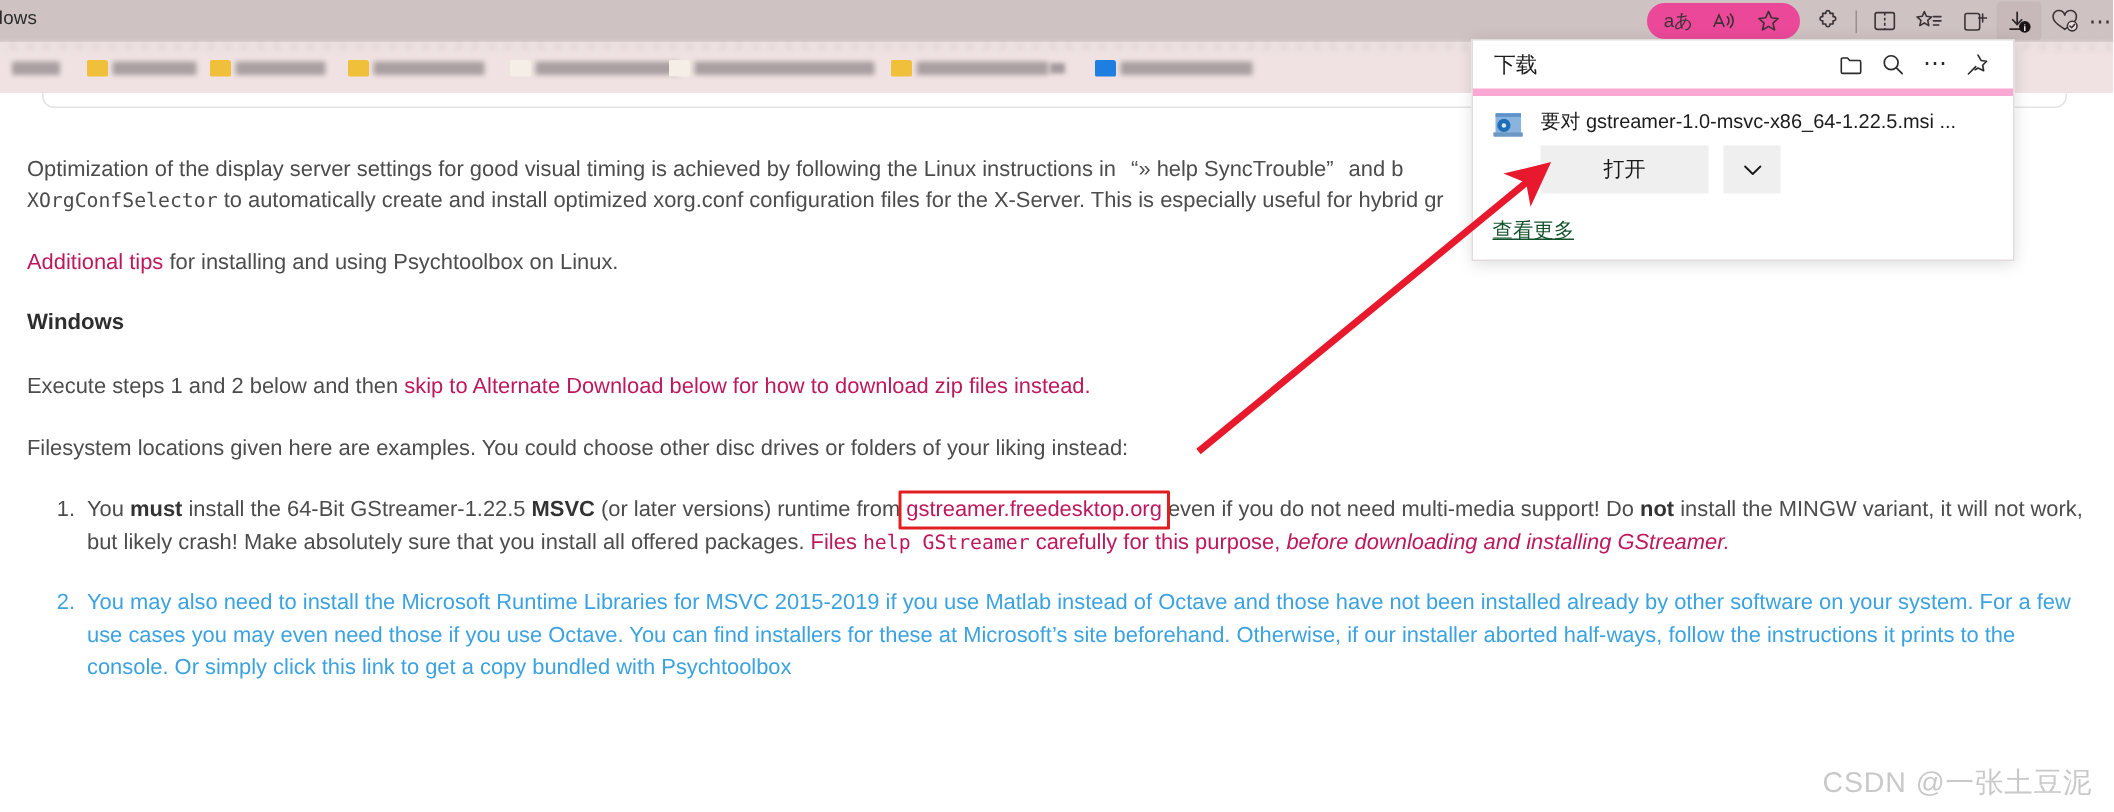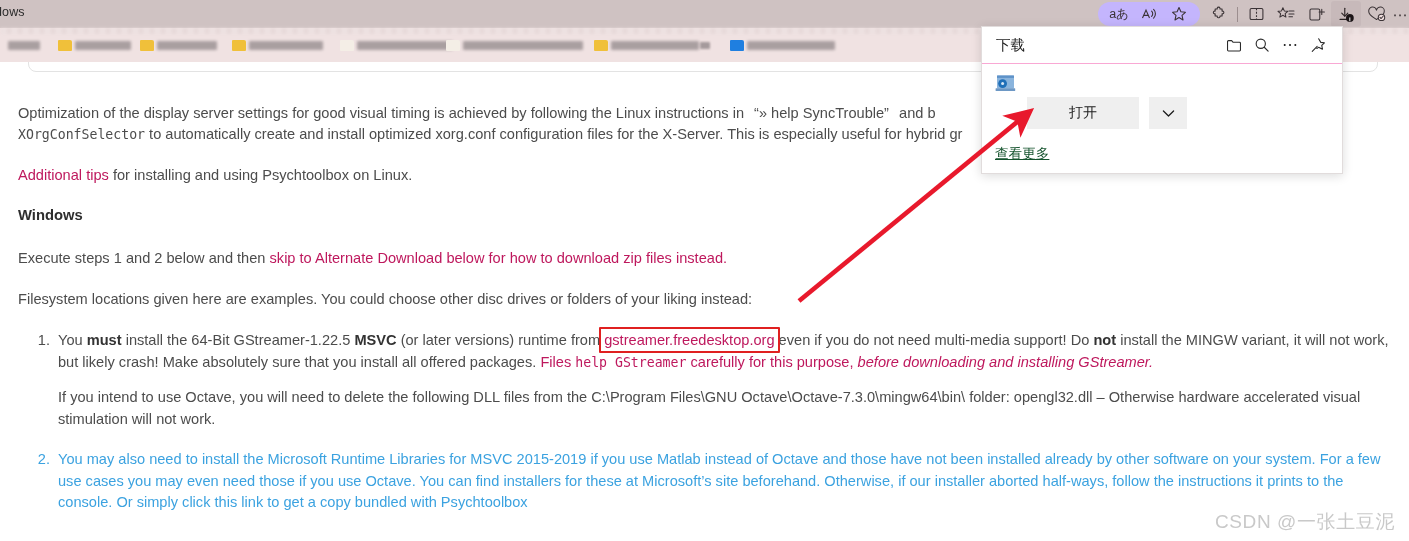--- a/index.html
+++ b/index.html
@@ -20,21 +20,21 @@
     position: absolute; left: 0; top: 5px;
     font-size: 12.5px; color: #2b2b2b; letter-spacing: .1px;
     white-space: nowrap;
   }
   .toolbar-right {
     position: absolute; right: 0; top: 0; height: 28px;
     display: flex; align-items: center;
   }
   .tb-pill {
     display: flex; align-items: center; height: 24px;
-    background: #c4b5fd; border-radius: 12px; padding: 0 6px; margin-right: 4px;
+    background: #ec4899; border-radius: 12px; padding: 0 6px; margin-right: 4px;
   }
   .tb-btn {
     width: 30px; height: 26px;
     display: flex; align-items: center; justify-content: center;
     color: #3a3336; position: relative;
   }
   .tb-btn.active { background: #c7b9ba; border-radius: 3px; }
   .tb-sep { width: 1px; height: 15px; background: #9c8e8f; margin: 0 3px; }
   .tb-glyph { font-size: 12px; line-height: 1; color: #3b3336; }
 
@@ -93,21 +93,21 @@
     pointer-events: none;
   }
 
   
   .dl-panel {
     position: absolute; left: 981px; top: 26px; width: 362px; height: 148px;
     background: #ffffff; border: 1px solid #e1dcdc;
     box-shadow: 0 2px 10px rgba(0,0,0,.14);
   }
   .dl-head {
-    position: relative; height: 37px; border-bottom: 1px solid #f9a8d4;
+    position: relative; height: 37px; border-bottom: 5px solid #f9a8d4;
     display: flex; align-items: center; padding: 0 10px 0 14px;
   }
   .dl-title { font-size: 14.5px; color: #1c1c1c; flex: 1; }
   .dl-hbtn {
     width: 28px; height: 26px; display:flex; align-items:center; justify-content:center;
     color: #2b2b2b;
   }
   .dl-row { position: relative; height: 36px; }
   .dl-fileicon {
     position: absolute; left: 13px; top: 10px; width: 22px; height: 19px;
@@ -300,21 +300,20 @@
           <span>(or later versions) runtime from</span>
           <span class="lnk" id="gst-link">gstreamer.freedesktop.org</span>
           <span>even if you do not need multi-media support! Do</span>
           <b class="strong">not</b>
           <span>install the MINGW variant, it will not work, but likely crash! Make absolutely sure that you install all offered packages.</span>
           <span class="lnk">Files</span>
           <span class="lnk mono">help GStreamer</span>
           <span class="lnk">carefully for this purpose,</span>
           <span class="lnk italic">before downloading and installing GStreamer.</span>
         </div>
-        <div class="sub-para">If you intend to use Octave, you will need to delete the following DLL files from the C:\Program Files\GNU Octave\Octave-7.3.0\mingw64\bin\ folder: opengl32.dll – Otherwise hardware accelerated visual stimulation will not work.</div>
       </div>
 
       <div class="li blue" style="margin-top:19px;">
         <span class="num">2.</span>
         <div class="body">You may also need to install the Microsoft Runtime Libraries for MSVC 2015-2019 if you use Matlab instead of Octave and those have not been installed already by other software on your system. For a few use cases you may even need those if you use Octave. You can find installers for these at Microsoft’s site beforehand. Otherwise, if our installer aborted half-ways, follow the instructions it prints to the console. Or simply click this link to get a copy bundled with Psychtoolbox</div>
       </div>
 
     </div>
 
     <div class="scrollbar"></div>
@@ -350,20 +349,21 @@
     <div class="dl-row">
       <div class="dl-fileicon">
         <svg width="22" height="19" viewBox="0 0 22 19">
           <rect x="2" y="1.5" width="17" height="13" rx="1" fill="#8ab4dd"></rect>
           <rect x="2" y="1.5" width="17" height="2.4" fill="#5e92c8"></rect>
           <circle cx="7.6" cy="9.6" r="4.4" fill="#1f6fb8"></circle>
           <circle cx="7.6" cy="9.6" r="1.5" fill="#d7e7f5"></circle>
           <rect x="0.6" y="14.2" width="19.6" height="2.9" rx=".6" fill="#6d98c5"></rect>
         </svg>
       </div>
+      <div class="dl-filename">要对 gstreamer-1.0-msvc-x86_64-1.22.5.msi ...</div>
     </div>
 
     <div class="dl-actions">
       <button class="dl-b open">打开</button>
       <div style="display:flex;">
         <button class="dl-b caret">
           <svg width="13" height="9" viewBox="0 0 13 9" fill="none" stroke="#1a1a1a" stroke-width="1.25">
             <path d="M1.4 2 L6.5 7 L11.6 2" stroke-linecap="round" stroke-linejoin="round"></path>
           </svg>
         </button>

